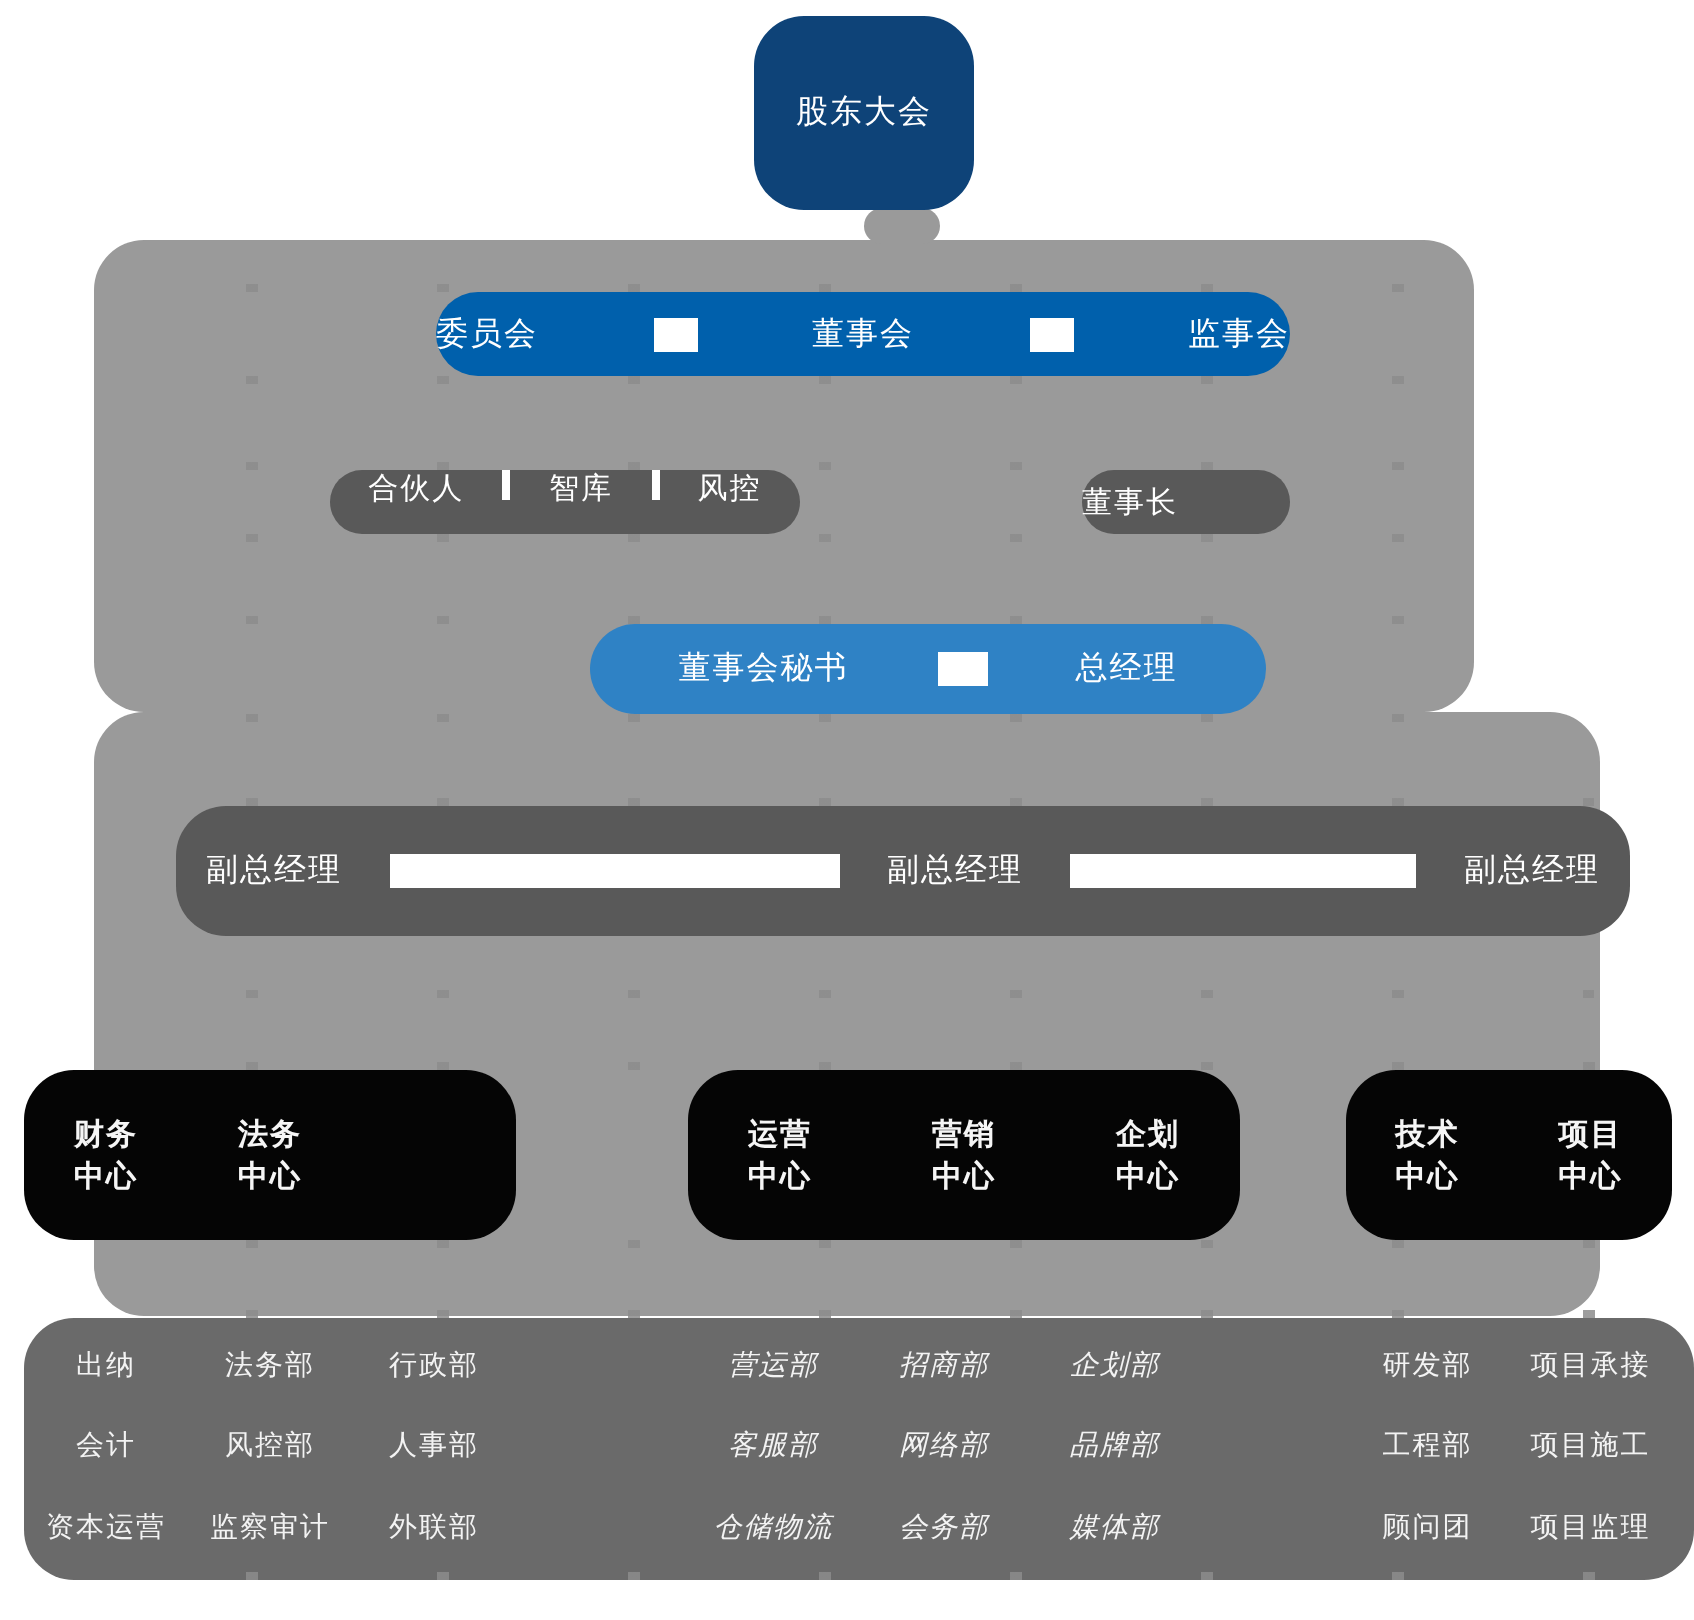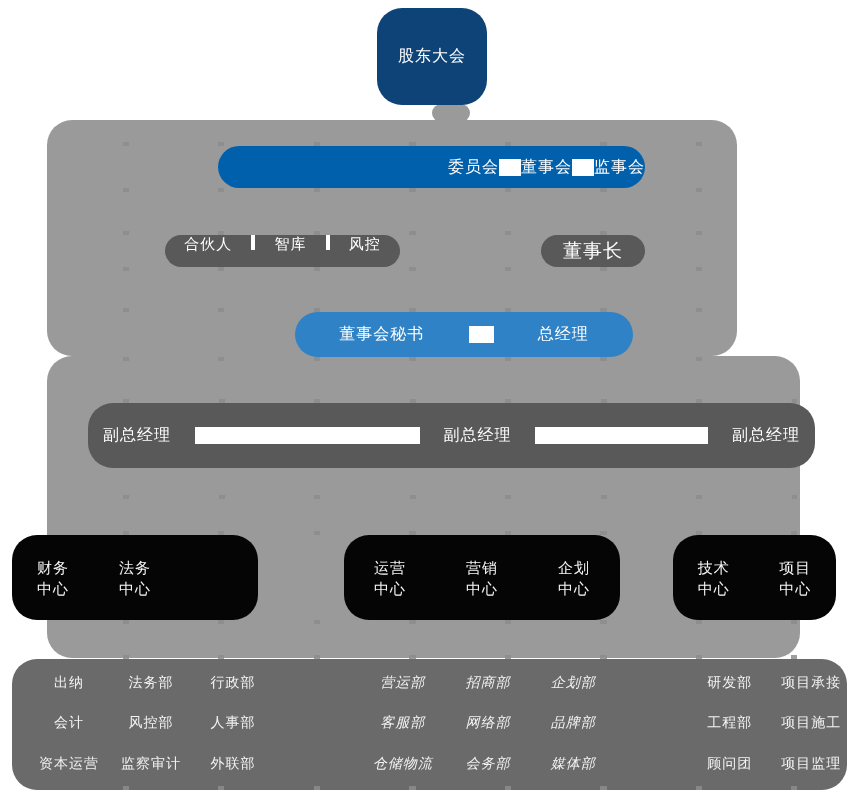--- a/index.html
+++ b/index.html
@@ -19,36 +19,36 @@
   
   .navy-box{
     left:377px;top:8px;width:110px;height:97px;background:#0e4378;
     display:flex;align-items:center;justify-content:center;
     color:#fff;font-size:16px;letter-spacing:1px;
   }
 
   
   .gov-bar{
     left:218px;top:146px;width:427px;height:42px;background:#0060ac;
-    display:flex;align-items:center;justify-content:flex-end;
+    display:flex;align-items:center;justify-content:space-between;
     color:#fff;font-size:16px;letter-spacing:1px;
   }
   .sq{width:22px;height:17px;background:#ffffff;}
 
   
   .advisors-box{
     left:165px;top:235px;width:235px;height:32px;background:#595959;
     display:flex;align-items:flex-start;justify-content:space-evenly;
     color:#fff;font-size:15px;letter-spacing:1px;
   }
   .vsep{width:4px;height:15px;background:#ffffff;}
   .chairman-box{
     left:541px;top:235px;width:104px;height:32px;background:#595959;
-    display:flex;align-items:center;justify-content:center;
-    color:#fff;font-size:19px;letter-spacing:1px;
+    display:flex;align-items:center;
+    color:#fff;font-size:15px;letter-spacing:1px;
   }
 
   
   .exec-bar{
     left:295px;top:312px;width:338px;height:45px;background:#2f82c5;
     display:flex;align-items:center;justify-content:space-evenly;
     color:#fff;font-size:16px;letter-spacing:1px;
   }
   .sq2{width:25px;height:17px;background:#ffffff;}
 
@@ -60,36 +60,36 @@
     color:#fff;font-size:16px;letter-spacing:1px;
   }
   .hstrip1{width:225px;height:17px;background:#ffffff;}
   .hstrip2{width:173px;height:17px;background:#ffffff;}
 
   
   .center-box{
     background:#050505;color:#f5f5f5;top:535px;height:85px;
     display:grid;align-items:center;font-size:15px;letter-spacing:1px;
   }
-  .center-box .cell{text-align:center;line-height:21px;}
+  .center-box .cell{text-align:center;line-height:21px;font-weight:bold;}
   .cb1{left:12px;width:246px;grid-template-columns:repeat(3,1fr);}
   .cb2{left:344px;width:276px;grid-template-columns:repeat(3,1fr);}
   .cb3{left:673px;width:163px;grid-template-columns:repeat(2,1fr);}
 
   
   .footer{
     left:12px;top:659px;width:835px;height:131px;background:#6a6a6a;
     color:#f3f3f3;font-size:14px;letter-spacing:1px;
   }
   .dept-group{
     position:absolute;top:0;height:131px;
     display:grid;grid-auto-flow:column;
     grid-template-rows:repeat(3,1fr);
     align-items:center;
-    box-sizing:border-box;padding:4px 0 6px 0;margin-left:16px;
+    box-sizing:border-box;padding:4px 0 6px 0;
   }
   .dg1{left:0;width:246px;grid-template-columns:repeat(3,1fr);}
   .dg2{left:332px;width:256px;grid-template-columns:repeat(3,1fr);font-style:italic;}
   .dg3{left:661px;width:163px;grid-template-columns:repeat(2,1fr);}
   .dept-group .cell{text-align:center;white-space:nowrap;}
 
   
   .ticks{
     position:absolute;left:123px;height:4px;
     background:repeating-linear-gradient(90deg,

